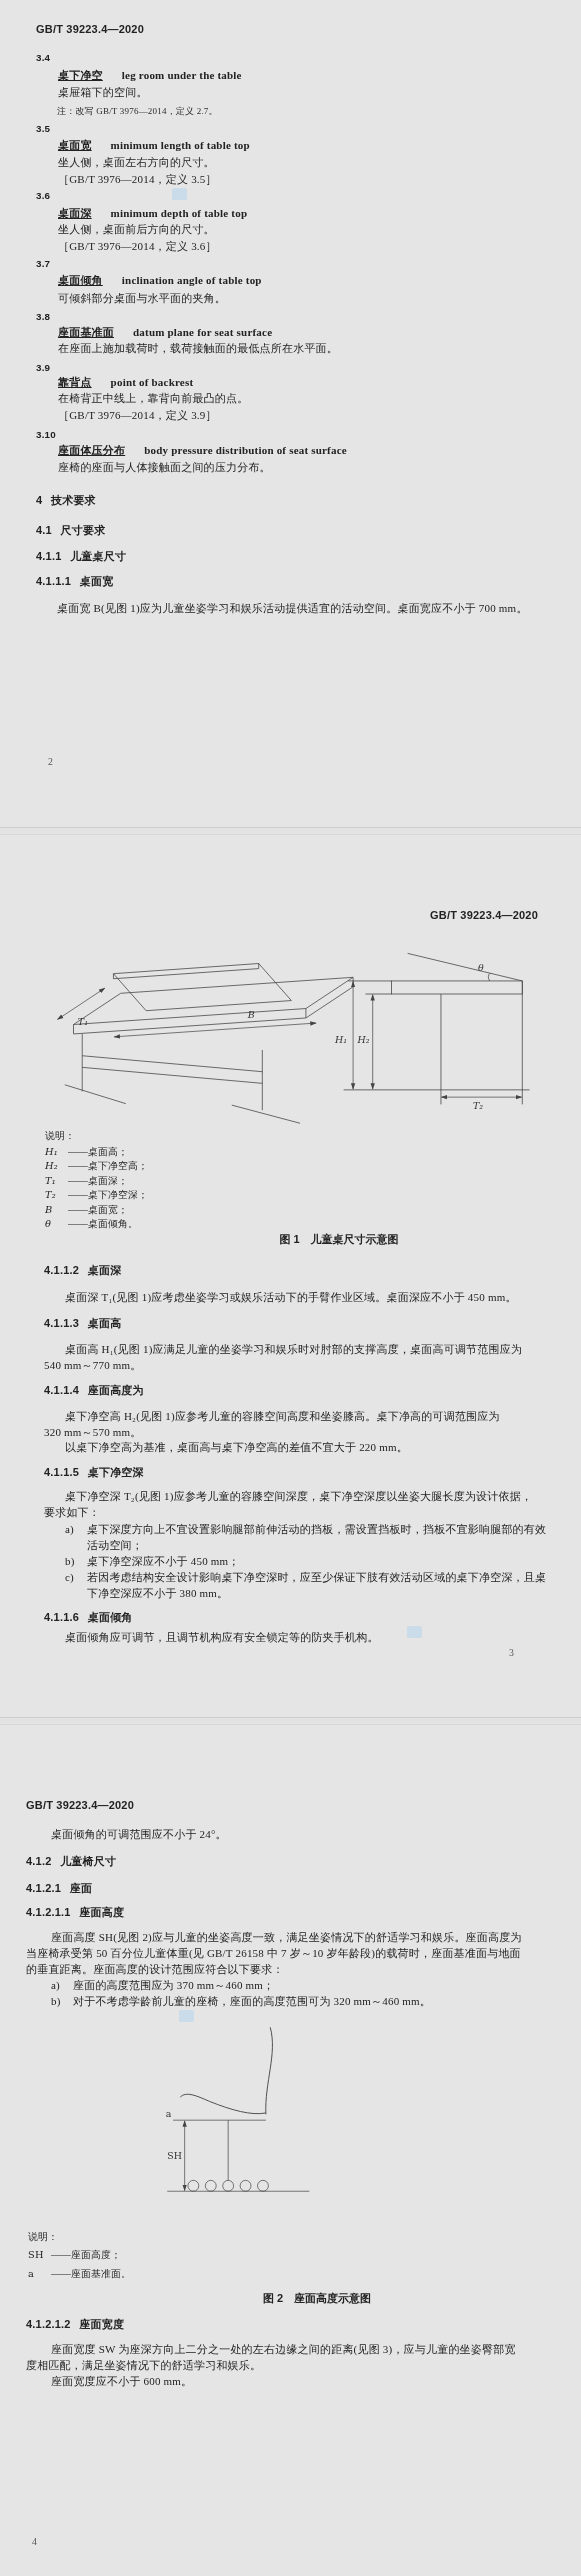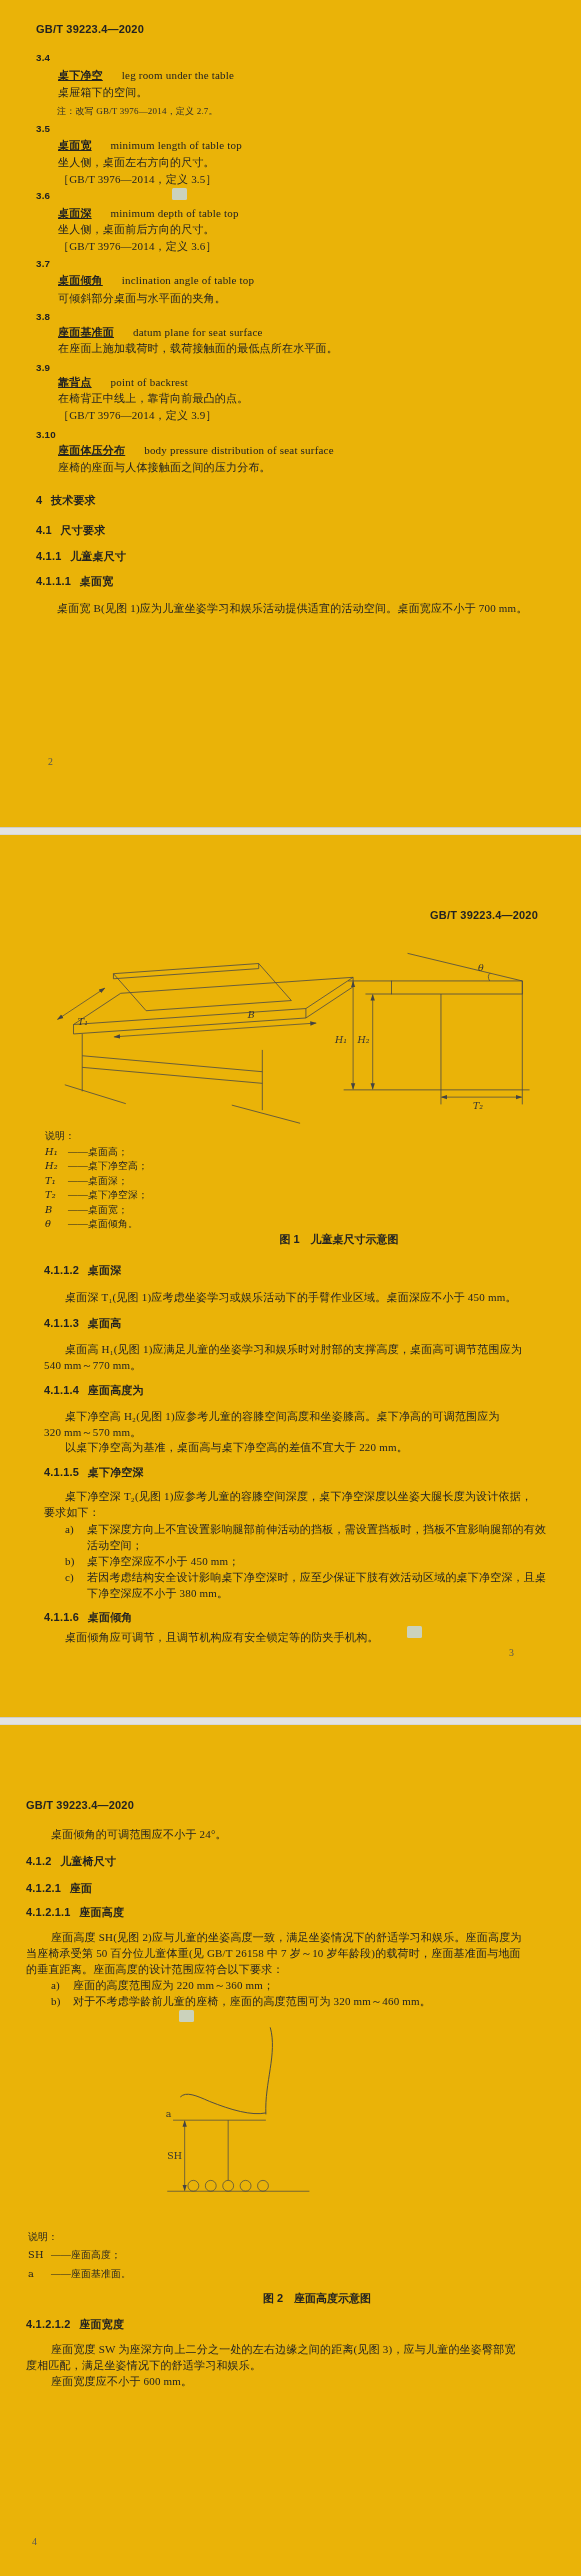--- a/index.html
+++ b/index.html
@@ -1,26 +1,26 @@
 <!DOCTYPE html>
 <html style="font-size:11.6px"><head>
 <meta charset="utf-8">
 <style>
   html,body{margin:0;padding:0;background:#fff;}
   .canvas{position:relative;width:582px;height:2576px;background:#fbfbfb;overflow:hidden;
           font-family:"Liberation Serif","DejaVu Serif",serif;color:#222;}
-  .page{position:absolute;left:0;width:582px;background:#eab308;}
+  .page{position:absolute;left:0;width:582px;background:#e5e5e5;}
   .sep{position:absolute;left:0;width:582px;height:8px;background:#e3e3e3;
        border-top:0.7px solid #cdcdcd;border-bottom:0.7px solid #d8d8d8;box-sizing:border-box;}
   .t{position:absolute;white-space:nowrap;line-height:14.5px;font-size:11px;letter-spacing:0.2px;}
   .hei{font-family:"Liberation Sans","DejaVu Sans",sans-serif;font-weight:bold;}
   .code{font-size:11px;}
   .cnum{font-family:"Liberation Sans","DejaVu Sans",sans-serif;font-weight:bold;font-size:9.8px;}
   .termzh{font-family:"Liberation Sans","DejaVu Sans",sans-serif;font-weight:bold;margin-right:19px;text-decoration:underline;}
-  .termen{font-weight:normal;}
+  .termen{font-weight:bold;}
   .note{font-size:9px;color:#2c2c2c;}
   .hnum{margin-right:8.7px;}
   .cap{position:absolute;text-align:center;font-size:11px;line-height:14.5px;margin-left:48px;}
   .leg{font-size:9.8px;line-height:14px;}
   .sym{display:inline-block;width:23px;font-style:italic;font-family:"DejaVu Serif",serif;}
   .symu{display:inline-block;width:23px;font-family:"DejaVu Serif",serif;}
   .mark{display:inline-block;width:22px;}
   .pg{font-size:9.8px;color:#555;}
   .wm{position:absolute;width:15.3px;height:12.4px;background:#c3d9ea;border-radius:1.5px;opacity:.8;}
   svg.fig{position:absolute;}
@@ -174,21 +174,21 @@
 
     <div class="t" style="left:51px;top:102px">桌面倾角的可调范围应不小于 24°。</div>
 
     <div class="t hei" style="left:26px;top:129px"><span class="hnum">4.1.2</span><span>儿童椅尺寸</span></div>
     <div class="t hei" style="left:26px;top:156px"><span class="hnum">4.1.2.1</span><span>座面</span></div>
     <div class="t hei" style="left:26px;top:180px"><span class="hnum">4.1.2.1.1</span><span>座面高度</span></div>
 
     <div class="t" style="left:51px;top:205px">座面高度 SH(见图 2)应与儿童的坐姿高度一致，满足坐姿情况下的舒适学习和娱乐。座面高度为</div>
     <div class="t" style="left:26px;top:221px">当座椅承受第 50 百分位儿童体重(见 GB/T 26158 中 7 岁～10 岁年龄段)的载荷时，座面基准面与地面</div>
     <div class="t" style="left:26px;top:237px">的垂直距离。座面高度的设计范围应符合以下要求：</div>
-    <div class="t" style="left:51px;top:253px"><span class="mark">a)</span><span>座面的高度范围应为 220 mm～360 mm；</span></div>
+    <div class="t" style="left:51px;top:253px"><span class="mark">a)</span><span>座面的高度范围应为 370 mm～460 mm；</span></div>
     <div class="t" style="left:51px;top:269px"><span class="mark">b)</span><span>对于不考虑学龄前儿童的座椅，座面的高度范围可为 320 mm～460 mm。</span></div>
 
     <div class="wm" style="left:179px;top:285px"></div>
 
     <svg class="fig" style="left:164px;top:298px" width="153" height="190" viewBox="0 0 210 262">
       <defs>
         <marker id="ar2" markerWidth="9" markerHeight="7" refX="8" refY="3" orient="auto-start-reverse" markerUnits="userSpaceOnUse" viewBox="0 0 9 6">
           <path d="M0,0 L9,3 L0,6 Z" fill="#444"></path>
         </marker>
       </defs>

